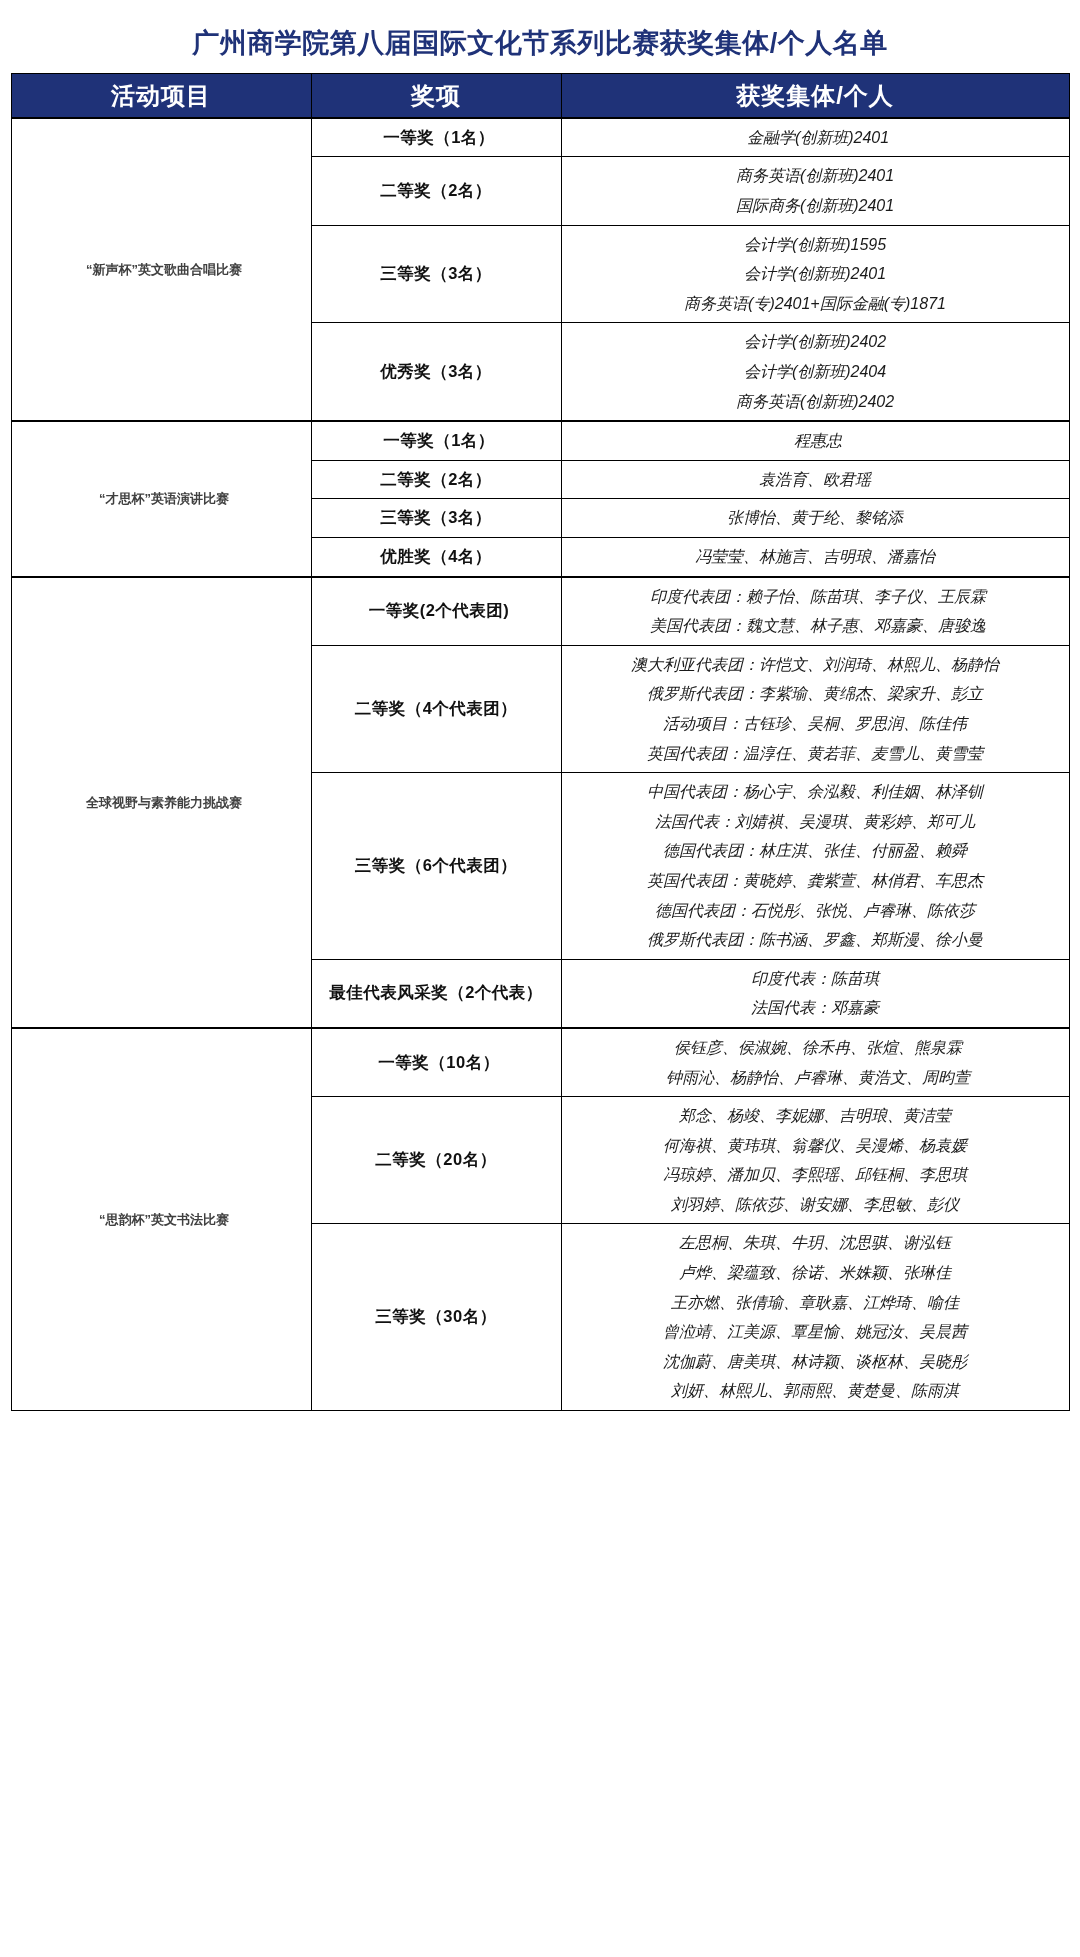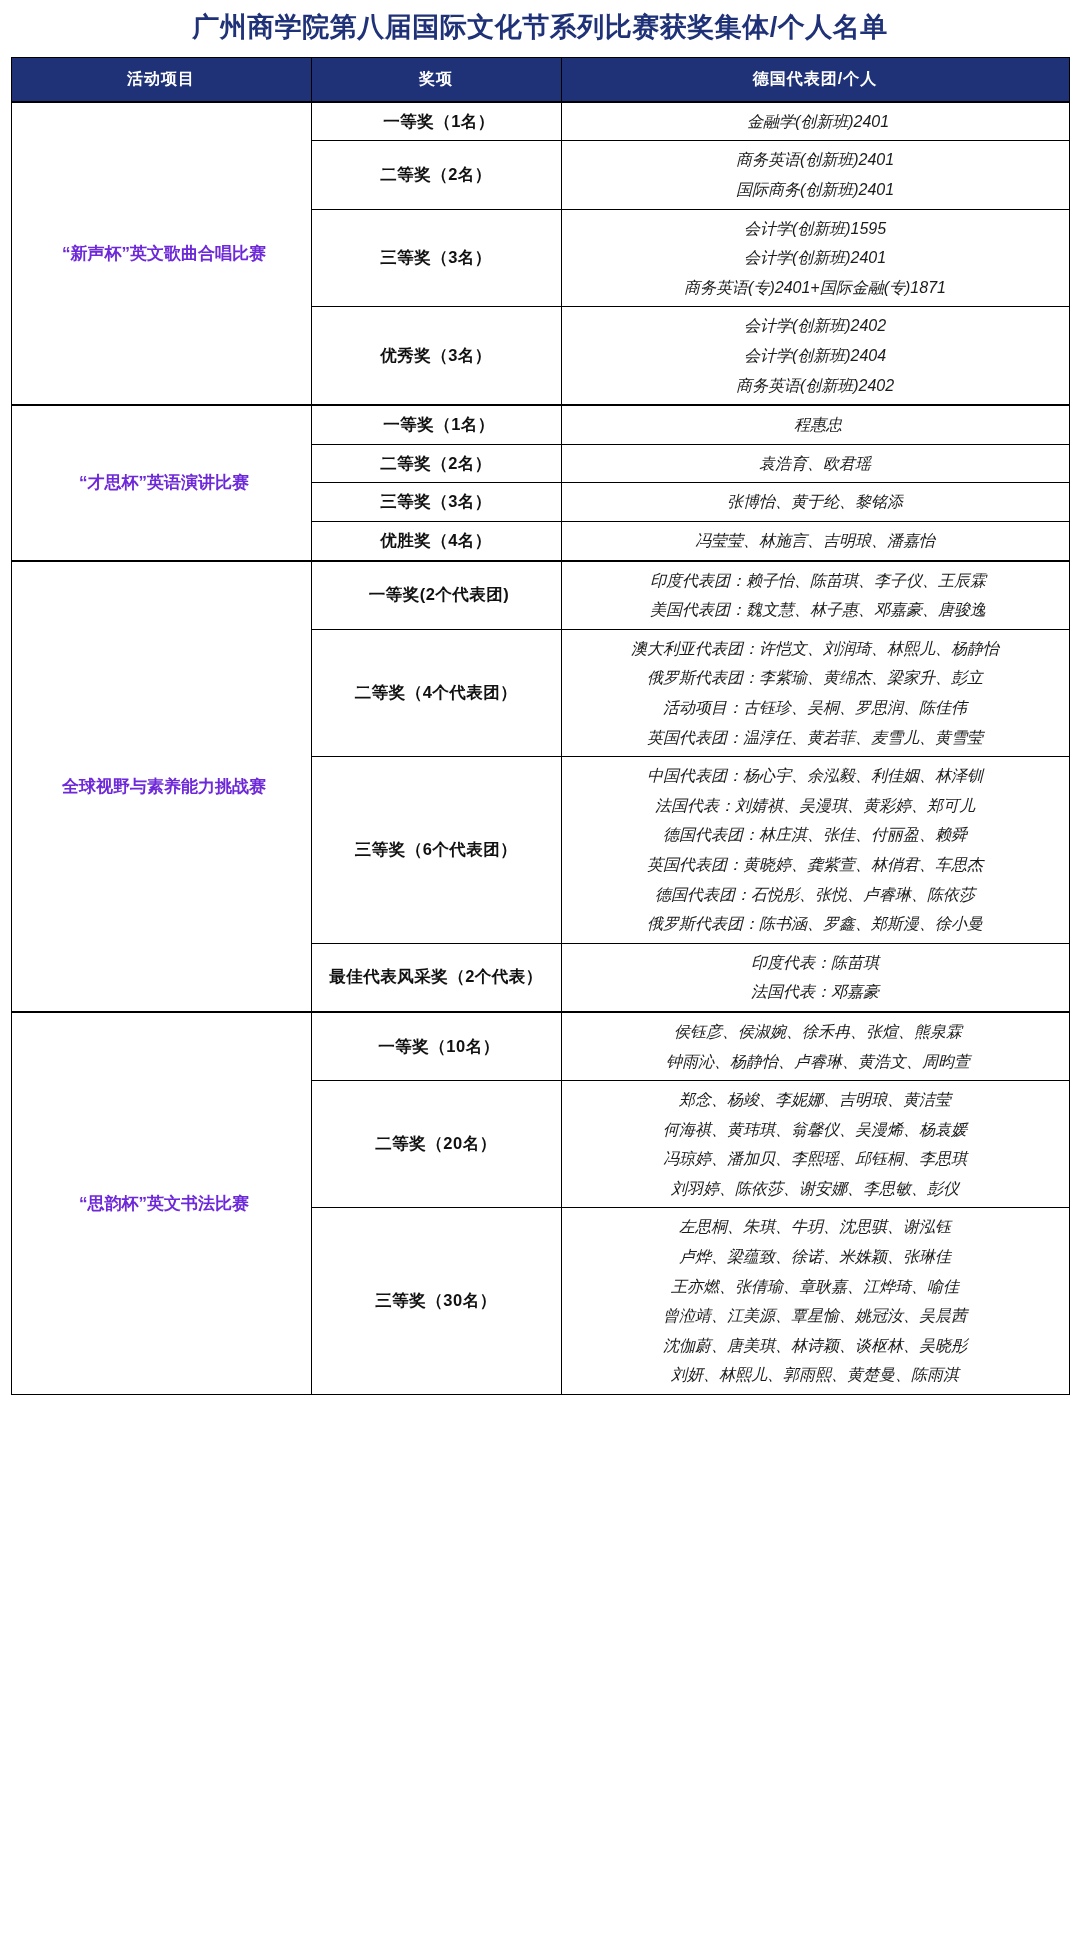--- a/index.html
+++ b/index.html
@@ -20,52 +20,53 @@
   }
   .doc-title {
     text-align: center;
     font-size: 27px;
     font-weight: bold;
     color: #1f3278;
     letter-spacing: 0.5px;
     padding: 11px 0 14px 0;
     line-height: 1.2;
     white-space: nowrap;
+    margin-top: 16px;
   }
   table.award-table {
     border-collapse: collapse;
     width: 1058px;
     margin: 0 auto;
     table-layout: fixed;
   }
   table.award-table col.c1 { width: 300px; }
   table.award-table col.c2 { width: 250px; }
   table.award-table col.c3 { width: 508px; }
 
   table.award-table th,
   table.award-table td {
     border: 1.5px solid #000000;
     vertical-align: middle;
     padding: 4px 6px;
   }
   thead th {
     background: #1f3278;
     color: #ffffff;
-    font-size: 16px;
+    font-size: 24px;
     font-weight: bold;
     text-align: center;
     height: 44px;
     border-color: #1f3278;
     letter-spacing: 1px;
   }
   td.project {
     text-align: center;
-    font-size: 17px;
-    font-weight: bold;
-    color: #6d28d9;
+    font-size: 13px;
+    font-weight: bold;
+    color: #404040;
     line-height: 1.5;
   }
   td.prize {
     text-align: center;
     font-size: 16.5px;
     font-weight: bold;
     color: #111;
     letter-spacing: 0.5px;
   }
   td.winners {
@@ -88,21 +89,21 @@
   <table class="award-table">
     <colgroup>
       <col class="c1">
         <col class="c2">
         <col class="c3">
     </colgroup>
     <thead>
       <tr>
         <th>活动项目</th>
         <th>奖项</th>
-        <th>德国代表团/个人</th>
+        <th>获奖集体/个人</th>
       </tr>
     </thead>
     <tbody id="table-body">
         <tr class="section-start">
           <td class="project" rowspan="4">“新声杯”英文歌曲合唱比赛</td>
           <td class="prize">一等奖（1名）</td>
           <td class="winners pad-lg">
             <span class="ln">金融学(创新班)2401</span>
           </td>
         </tr>

